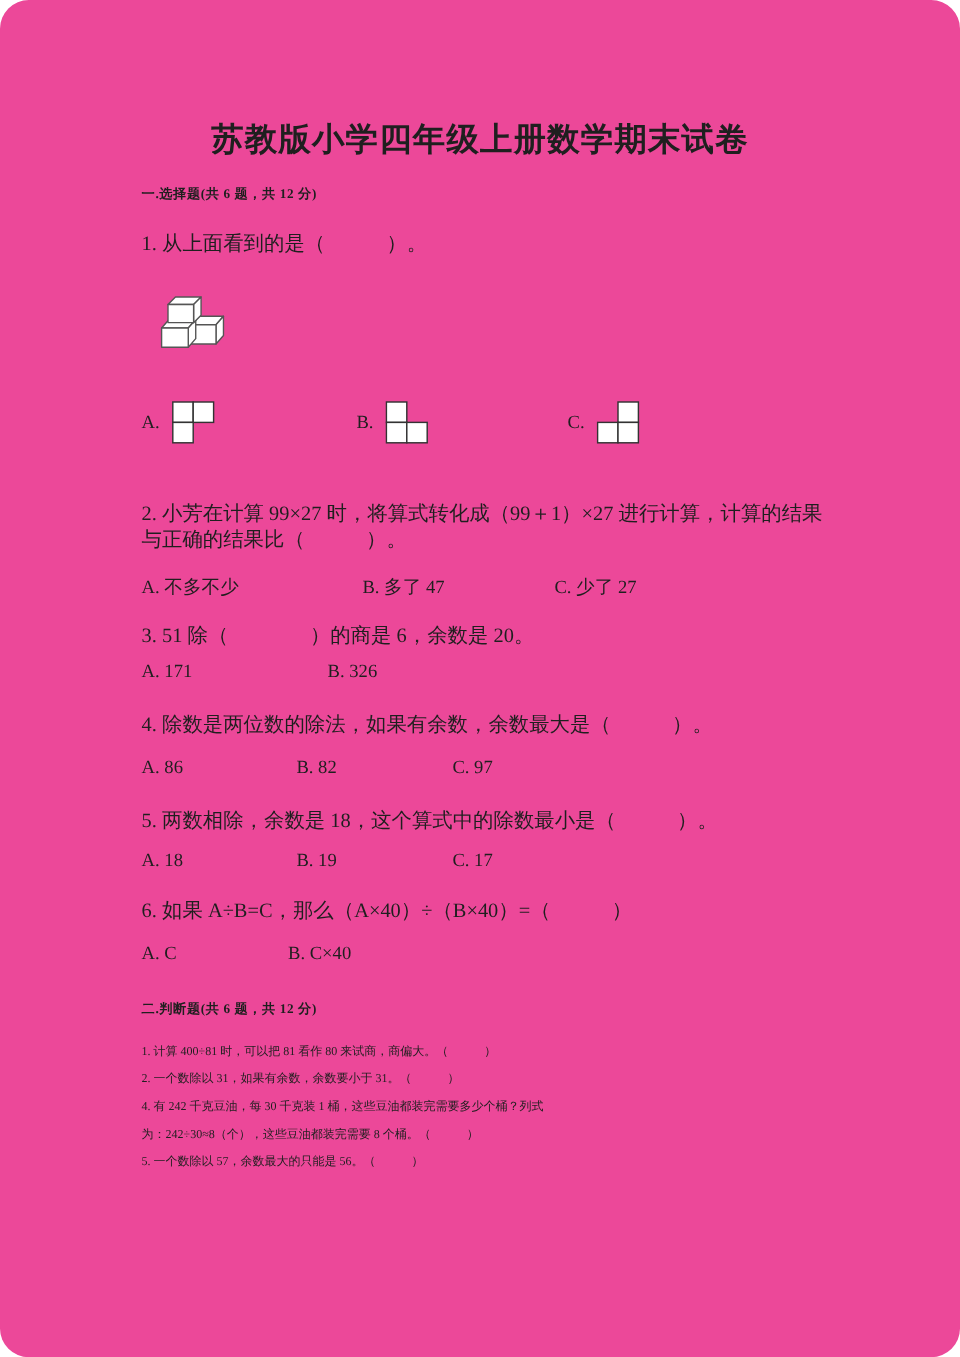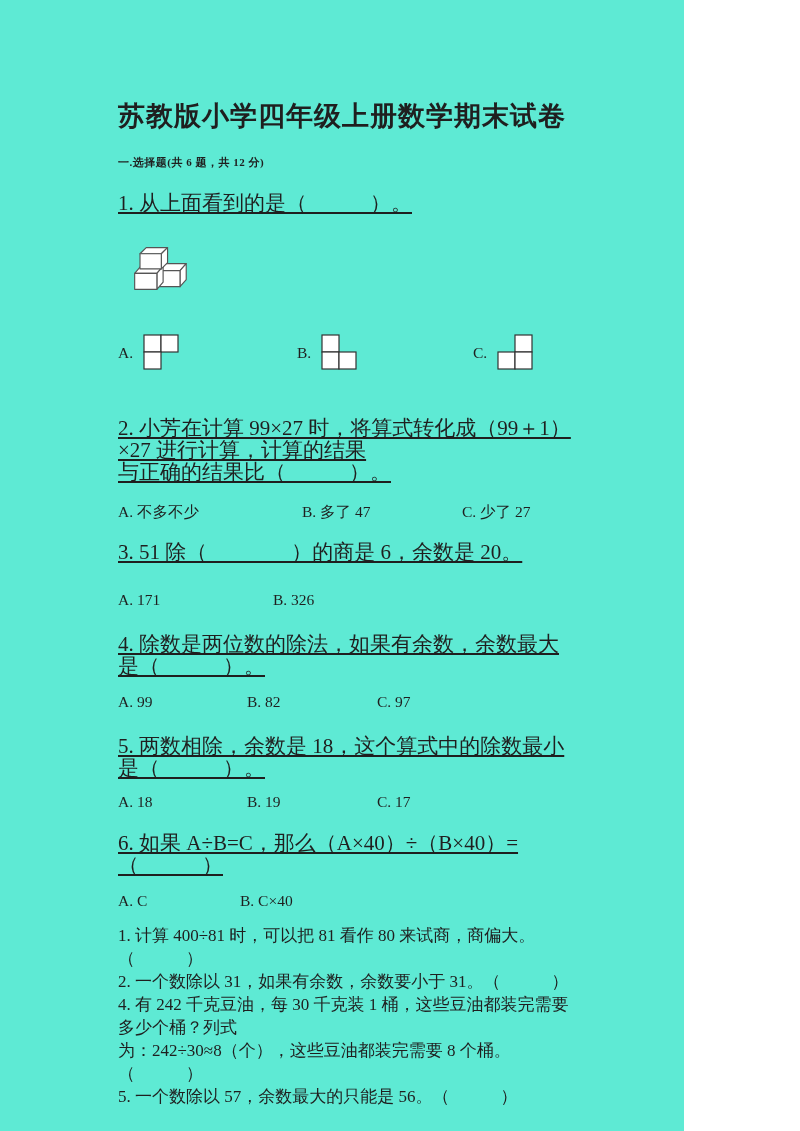--- a/index.html
+++ b/index.html
@@ -1,64 +1,65 @@
 <!DOCTYPE html>
 <html><head>
 <meta charset="utf-8">
 <style>
   html, body { margin: 0; padding: 0; background: #ffffff; }
   .page {
     position: relative;
-    width: 684px;
+    width: 800px;
     height: 1131px;
-    background: #5eead4;
+    background: #ec4899;
     font-family: "Liberation Serif", "DejaVu Serif", serif;
     color: #1f1f1f;
     overflow: hidden;
+    border-radius: 24px;
   }
   .content { padding: 0 108px 0 118px; }
   .title {
     margin: 0;
     padding-top: 98px;
     text-align: center;
     font-size: 27px;
     line-height: 36px;
     font-weight: 700;
     letter-spacing: 1px;
   }
   .sec-header {
     font-size: 11px;
     line-height: 20px;
     font-weight: 700;
     letter-spacing: 0.5px;
   }
   .sec1-header { margin-top: 18px; }
   .sec2-header { margin-top: 27px; }
-  .qtext { font-size: 21px; line-height: 22px; text-decoration: underline; }
+  .qtext { font-size: 17px; line-height: 22px; }
   .q1 { margin-top: 20px; }
   .figure-wrap { margin-top: 28px; margin-left: 6px; height: 52px; }
   .opts {
     display: grid;
     font-size: 15.5px;
     line-height: 18px;
   }
   .opts-q1 { grid-template-columns: 179px 176px auto; margin-top: 40px; }
   .opts-q2 { grid-template-columns: 184px 160px auto; margin-top: 20px; }
-  .opts-q3 { grid-template-columns: 155px 164px auto; margin-top: 28px; }
+  .opts-q3 { grid-template-columns: 155px 164px auto; margin-top: 10px; }
   .opts-q4 { grid-template-columns: 129px 130px auto; margin-top: 16px; }
   .opts-q5 { grid-template-columns: 129px 130px auto; margin-top: 14px; }
   .opts-q6 { grid-template-columns: 122px 150px auto; margin-top: 16px; }
   .q2 { margin-top: 46px; }
   .q3 { margin-top: 20px; }
   .q4 { margin-top: 24px; }
   .q5 { margin-top: 24px; }
   .q6 { margin-top: 21px; }
   .shape-opt { display: flex; align-items: center; gap: 10px; }
   .shape-letter { font-size: 15.5px; }
-  .judgment { margin-top: 14px; font-size: 17px; line-height: 23px; }
+  .judgment { margin-top: 14px; font-size: 10px; line-height: 23px; }
   svg { display: block; }
 </style>
 </head>
 <body>
 
 <div class="page">
   <h1 class="title">苏教版小学四年级上册数学期末试卷</h1>
 
   <div class="content">
 
@@ -129,38 +130,39 @@
     </div>
 
     <div class="qtext q3">3. 51 除（　　　　）的商是 6，余数是 20。</div>
     <div class="opts opts-q3">
       <span>A. 171</span>
       <span>B. 326</span>
     </div>
 
     <div class="qtext q4">4. 除数是两位数的除法，如果有余数，余数最大是（　　　）。</div>
     <div class="opts opts-q4">
-      <span>A. 99</span>
+      <span>A. 86</span>
       <span>B. 82</span>
       <span>C. 97</span>
     </div>
 
     <div class="qtext q5">5. 两数相除，余数是 18，这个算式中的除数最小是（　　　）。</div>
     <div class="opts opts-q5">
       <span>A. 18</span>
       <span>B. 19</span>
       <span>C. 17</span>
     </div>
 
     <div class="qtext q6">6. 如果 A÷B=C，那么（A×40）÷（B×40）=（　　　）</div>
     <div class="opts opts-q6">
       <span>A. C</span>
       <span>B. C×40</span>
     </div>
 
+    <div class="sec-header sec2-header">二.判断题(共 6 题，共 12 分)</div>
 
     <div class="judgment">
       <div>1. 计算 400÷81 时，可以把 81 看作 80 来试商，商偏大。（　　　）</div>
       <div>2. 一个数除以 31，如果有余数，余数要小于 31。（　　　）</div>
       <div>4. 有 242 千克豆油，每 30 千克装 1 桶，这些豆油都装完需要多少个桶？列式</div>
       <div>为：242÷30≈8（个），这些豆油都装完需要 8 个桶。（　　　）</div>
       <div>5. 一个数除以 57，余数最大的只能是 56。（　　　）</div>
     </div>
 
   </div>

